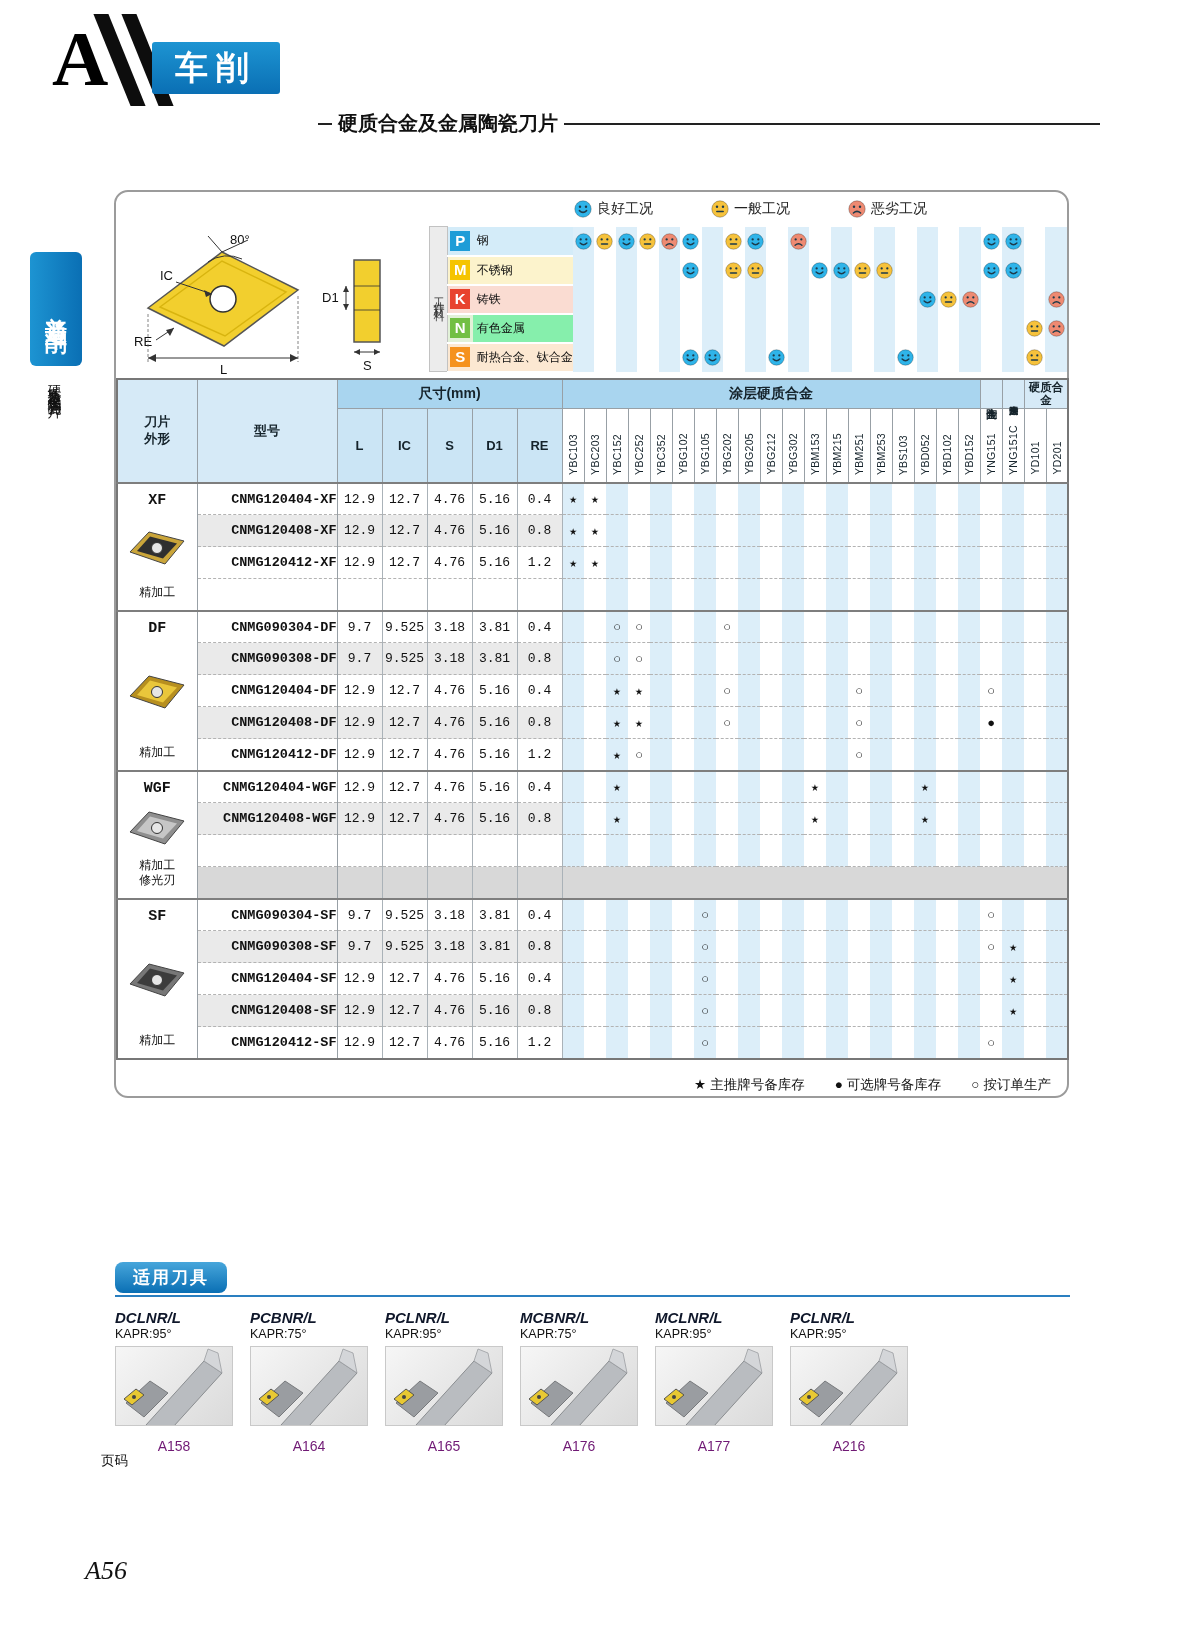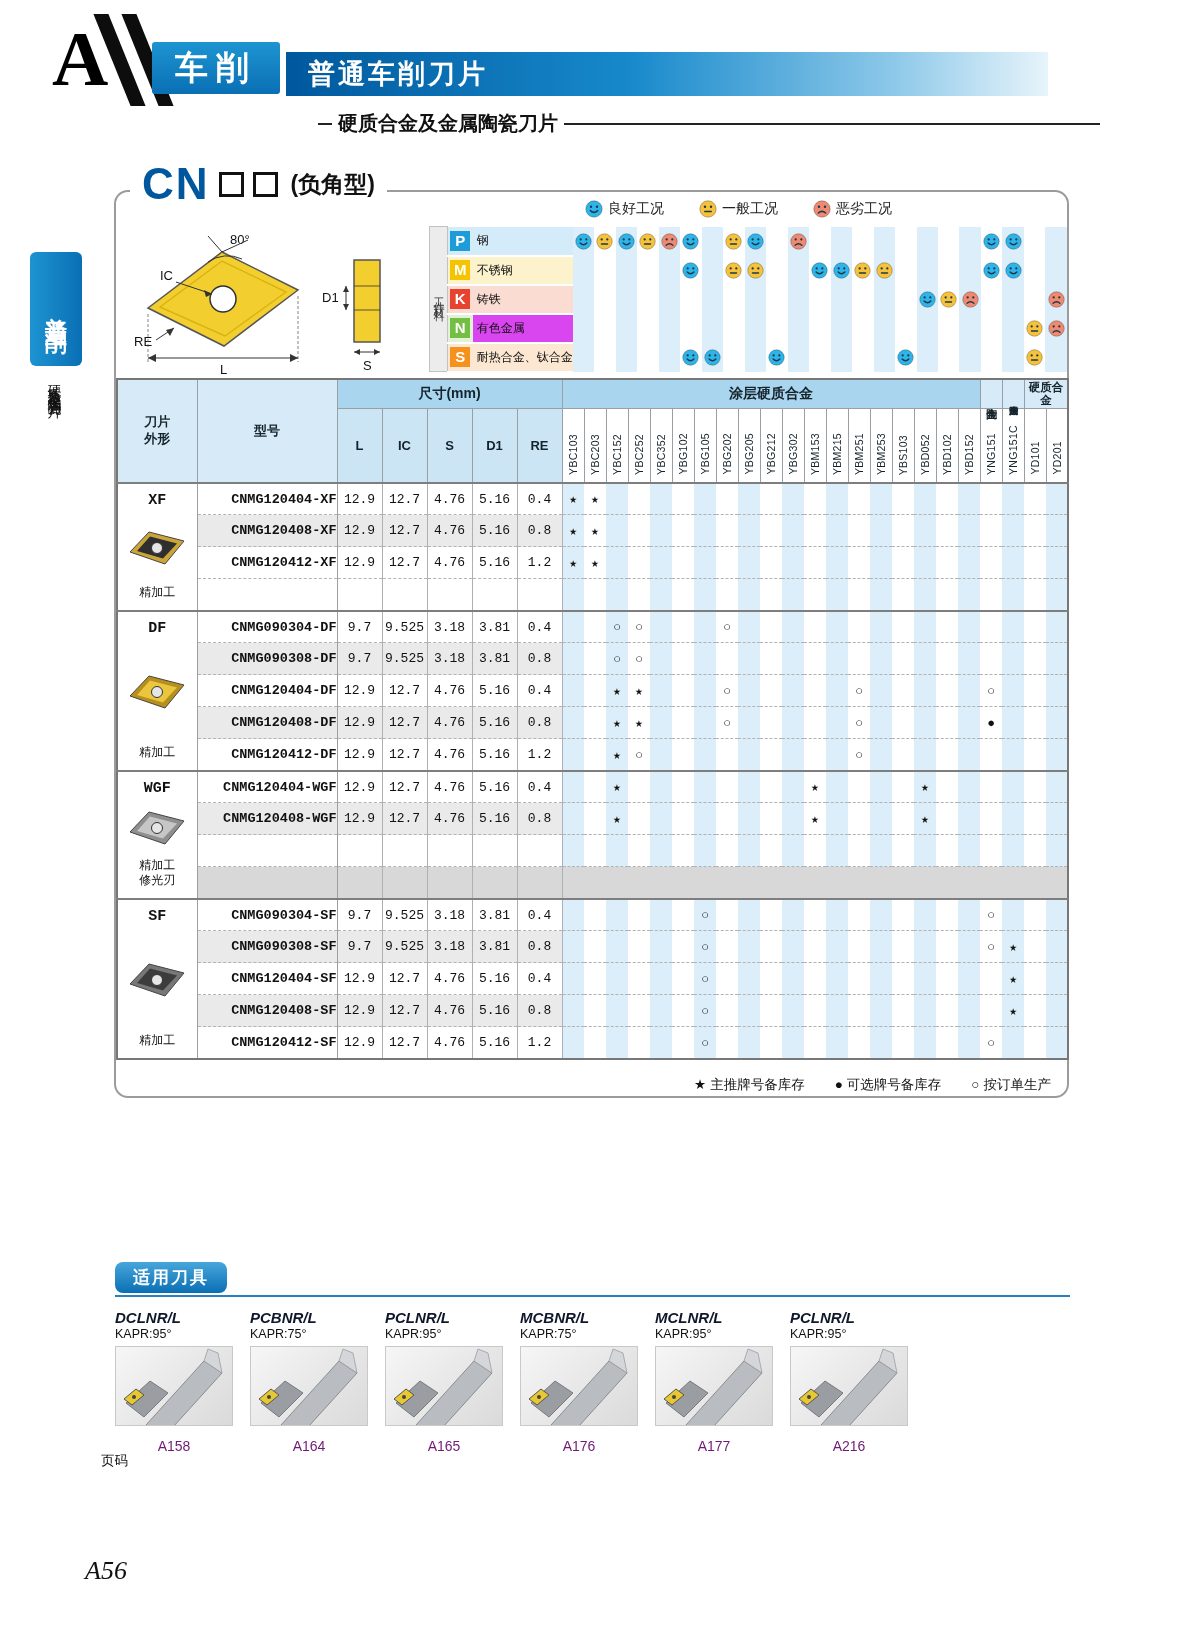--- a/index.html
+++ b/index.html
@@ -24,21 +24,21 @@
   
   .panel { position:absolute; left:114px; top:190px; width:955px; height:908px; border:2px solid #9b9b9b; border-radius:14px; background:#fff; }
   .panel-title { position:absolute; top:-30px; left:14px; background:#fff; padding:0 12px; display:flex; align-items:center; gap:9px; }
   .panel-title .series { color:#00579e; font-weight:bold; font-size:44px; letter-spacing:2px; line-height:1; }
   .panel-title .sq { width:25px; height:25px; border:3px solid #111; background:#fff; display:inline-block; }
   .panel-title .suffix { font-size:23px; font-weight:bold; color:#111; margin-left:4px; }
 
   .diagram { position:absolute; left:14px; top:38px; }
   .dim-label { font-size:13px; fill:#111; font-family:"Liberation Sans",sans-serif; }
 
-  .legend { position:absolute; left:469px; top:8px; display:flex; gap:35px; }
+  .legend { position:absolute; left:458px; top:8px; display:flex; gap:58px; }
   .leg-item { display:flex; align-items:center; gap:5px; font-size:14px; color:#222; }
 
   .mat { position:absolute; left:313px; top:34px; border-collapse:collapse; table-layout:fixed; }
   .mat td { height:29px; vertical-align:middle; }
   .mat-head { background:#ececec; border:1px solid #c2c2c2; text-align:center; }
   .mat-head span { writing-mode:vertical-rl; text-orientation:upright; font-size:11px; letter-spacing:4px; color:#333; }
   .mat-tile-cell { text-align:center; border-bottom:2px solid #fff; }
   .mat-tile { display:inline-block; width:20px; height:20px; line-height:20px; color:#fff; font-weight:bold; font-size:15px; text-align:center; }
   .mat-name { font-size:12px; padding-left:4px; white-space:nowrap; border-bottom:2px solid #fff; color:#111; }
   .mat-cell { text-align:center; }
@@ -90,35 +90,28 @@
 </style>
 </head>
 <body>
 
 <div class="page">
 
   <div class="hdr-letter">A</div>
   <div class="hdr-stripe s1"></div>
   <div class="hdr-stripe s2"></div>
   <div class="hdr-tab">车削</div>
-  <div class="hdr-banner">普通车削刀片</div>
   <div class="hdr-sub">
       <span>硬质合金及金属陶瓷刀片</span>
     </div>
 
   <div class="side-tab">普通车削</div>
   <div class="side-sub">硬质合金及金属陶瓷刀片</div>
 
   <div class="panel">
-    <div class="panel-title">
-      <span class="series">CN</span>
-      <span class="sq"></span>
-      <span class="sq"></span>
-      <span class="suffix">(负角型)</span>
-    </div>
 
     <svg class="diagram" width="290" height="148" viewBox="0 0 290 148">
       <polygon points="18,78 92,22 168,60 94,116" fill="#f2cf2e" stroke="#555" stroke-width="1.5"></polygon>
       <polygon points="30,77 92,31 156,62 95,106" fill="none" stroke="#d8b40f" stroke-width="1.5"></polygon>
       <circle cx="93" cy="69" r="13" fill="#fff" stroke="#333" stroke-width="1.5"></circle>
       <path d="M78,32 A34,34 0 0 1 112,29" fill="none" stroke="#333" stroke-width="1"></path>
       <text class="dim-label" x="100" y="14">80°</text>
       <line x1="92" y1="22" x2="78" y2="6" stroke="#333" stroke-width="1"></line>
       <line x1="92" y1="22" x2="118" y2="10" stroke="#333" stroke-width="1"></line>
       <text class="dim-label" x="30" y="50">IC</text>
@@ -404,21 +397,21 @@
               <td class="mat-cell"></td>
               <td class="mat-cell stripe"><svg width="17" height="17" viewBox="0 0 18 18">
                   <circle cx="9" cy="9" r="8.2" fill="#ee8a72" stroke="rgba(0,0,0,0.35)" stroke-width="0.8"></circle>
                   <circle cx="6" cy="6.8" r="1.2" fill="#1d3a4a"></circle>
                   <circle cx="12" cy="6.8" r="1.2" fill="#1d3a4a"></circle>
                   <path d="M5.4 13 Q9 9.8 12.6 13" fill="none" stroke="#1d3a4a" stroke-width="1.5" stroke-linecap="round"></path>
                 </svg></td>
             </tr>
             <tr>
               <td class="mat-tile-cell" style="background:#e2f1d8"><span class="mat-tile" style="background:#72bf44">N</span></td>
-              <td class="mat-name" style="background:#d946ef">有色金属</td>
+              <td class="mat-name" style="background:#86efac">有色金属</td>
               <td class="mat-cell stripe"></td>
               <td class="mat-cell"></td>
               <td class="mat-cell stripe"></td>
               <td class="mat-cell"></td>
               <td class="mat-cell stripe"></td>
               <td class="mat-cell"></td>
               <td class="mat-cell stripe"></td>
               <td class="mat-cell"></td>
               <td class="mat-cell stripe"></td>
               <td class="mat-cell"></td>

